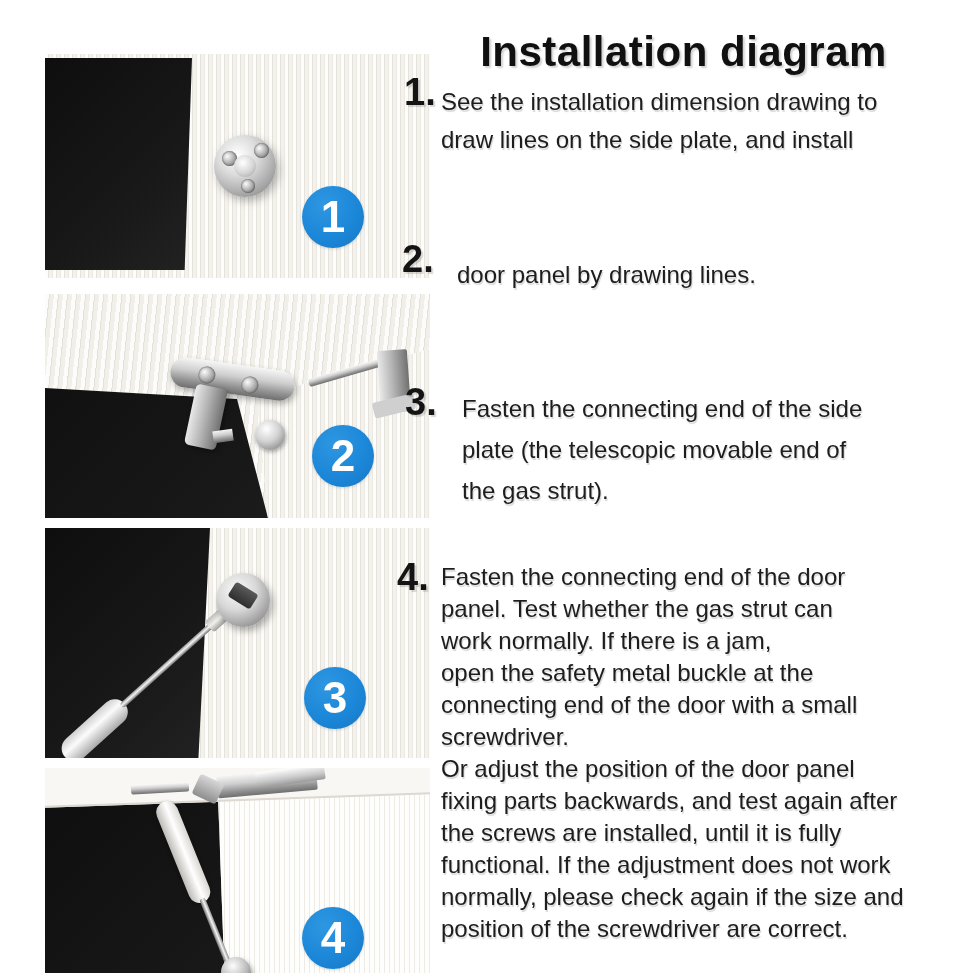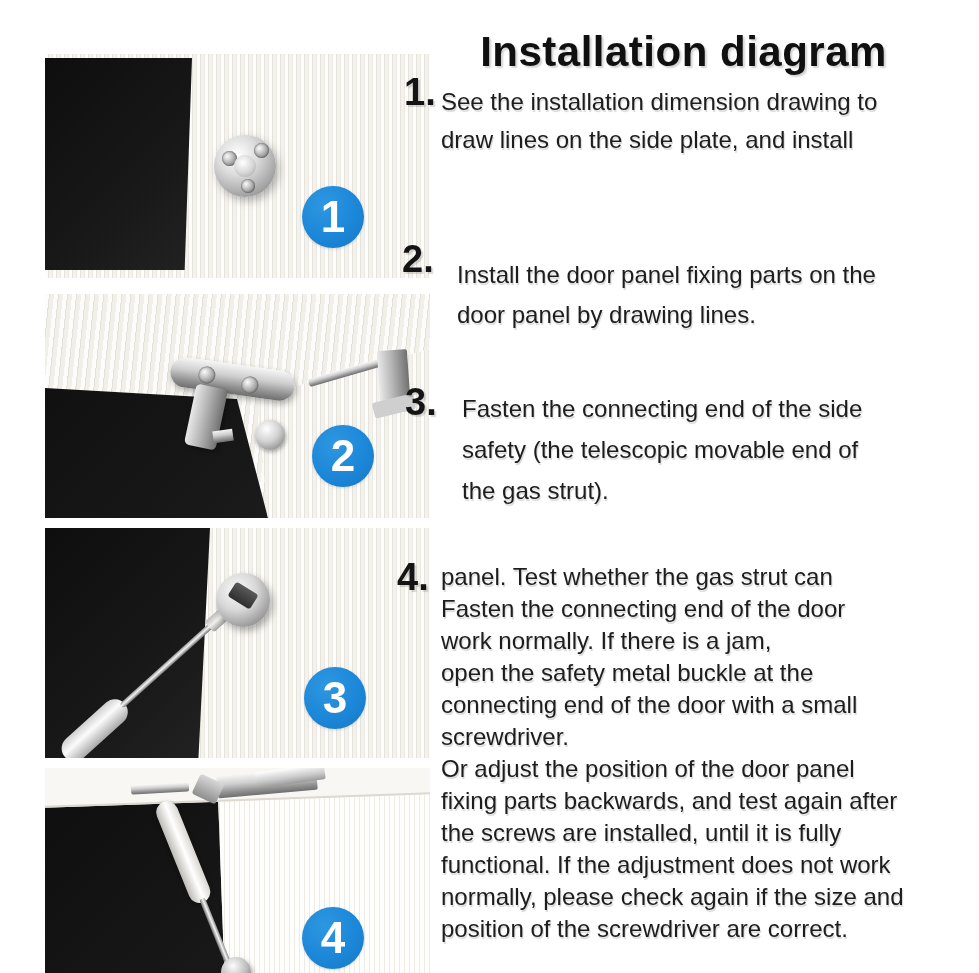--- a/index.html
+++ b/index.html
@@ -195,35 +195,34 @@
   <h1 class="title">Installation diagram</h1>
 
   <div class="stepnum n1">1.</div>
   <div class="lines l1">
     <div class="line">See the installation dimension drawing to</div>
     <div class="line">draw lines on the side plate, and install</div>
   </div>
 
   <div class="stepnum n2">2.</div>
   <div class="lines l2">
-    <div class="line">Install the door panel fixing parts on the</div>
     <div class="line">door panel by drawing lines.</div>
   </div>
 
   <div class="stepnum n3">3.</div>
   <div class="lines l3">
     <div class="line">Fasten the connecting end of the side</div>
-    <div class="line">safety (the telescopic movable end of</div>
+    <div class="line">plate (the telescopic movable end of</div>
     <div class="line">the gas strut).</div>
   </div>
 
   <div class="stepnum n4">4.</div>
   <div class="lines l4">
+    <div class="line">Fasten the connecting end of the door</div>
     <div class="line">panel. Test whether the gas strut can</div>
-    <div class="line">Fasten the connecting end of the door</div>
     <div class="line">work normally. If there is a jam,</div>
     <div class="line">open the safety metal buckle at the</div>
     <div class="line">connecting end of the door with a small</div>
     <div class="line">screwdriver.</div>
     <div class="line">Or adjust the position of the door panel</div>
     <div class="line">fixing parts backwards, and test again after</div>
     <div class="line">the screws are installed, until it is fully</div>
     <div class="line">functional. If the adjustment does not work</div>
     <div class="line">normally, please check again if the size and</div>
     <div class="line">position of the screwdriver are correct.</div>

